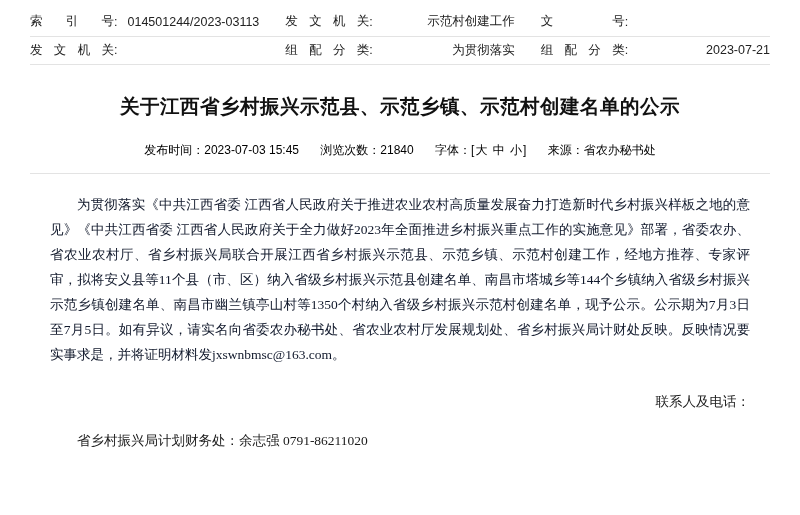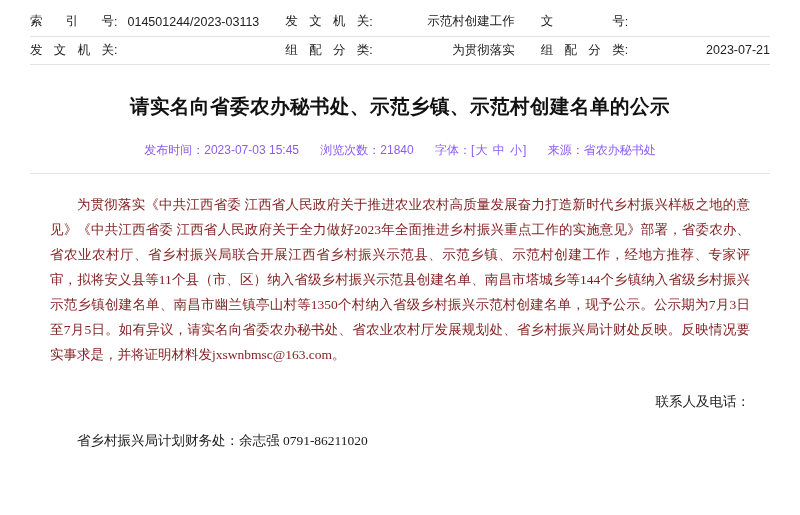--- a/index.html
+++ b/index.html
@@ -68,21 +68,21 @@
     margin: 28px 0 0 0;
     letter-spacing: 0.5px;
     font-family: "Liberation Sans", sans-serif;
   }
 
   
   .subinfo {
     margin-top: 22px;
     text-align: center;
     font-size: 12px;
-    color: #8b5cf6;
+    color: #000000;
   }
   .subinfo span.item { margin: 0 9px; }
   .fontsize-group span.fs {
     margin: 0 1px;
     cursor: pointer;
   }
   .divider {
     width: 740px;
     margin: 14px auto 0 auto;
     border-bottom: 1px solid #e3e3e3;
@@ -90,21 +90,21 @@
 
   
   .body-wrap {
     width: 700px;
     margin: 0 auto;
     padding-top: 18px;
   }
   .para {
     font-size: 13.5px;
     line-height: 25px;
-    color: #7f1d1d;
+    color: #0f172a;
     text-align: justify;
     text-indent: 2em;
     margin: 0;
     font-family: "Liberation Serif", "Liberation Sans", serif;
   }
   .contact-title {
     font-size: 13.5px;
     line-height: 25px;
     margin: 22px 0 0 0;
     text-indent: 2em;
@@ -148,21 +148,21 @@
         <td class="colon-cell">:</td>
         <td class="value-cell">为贯彻落实</td>
         <td class="spacer-cell"></td>
         <td class="label-cell">组配分类</td>
         <td class="colon-cell">:</td>
         <td class="value-cell">2023-07-21</td>
       </tr>
     </tbody>
   </table>
 
-  <h1 class="doc-title">请实名向省委农办秘书处、示范乡镇、示范村创建名单的公示</h1>
+  <h1 class="doc-title">关于江西省乡村振兴示范县、示范乡镇、示范村创建名单的公示</h1>
 
   <div class="subinfo">
     <span class="item"><span>发布时间：</span><span>2023-07-03 15:45</span></span>
     <span class="item"><span>浏览次数：</span><span>21840</span></span>
     <span class="item fontsize-group"><span>字体：[</span><span class="fs">大</span> <span class="fs">中</span> <span class="fs">小</span><span>]</span></span>
     <span class="item"><span>来源：</span><span>省农办秘书处</span></span>
   </div>
 
   <div class="divider"></div>
 

